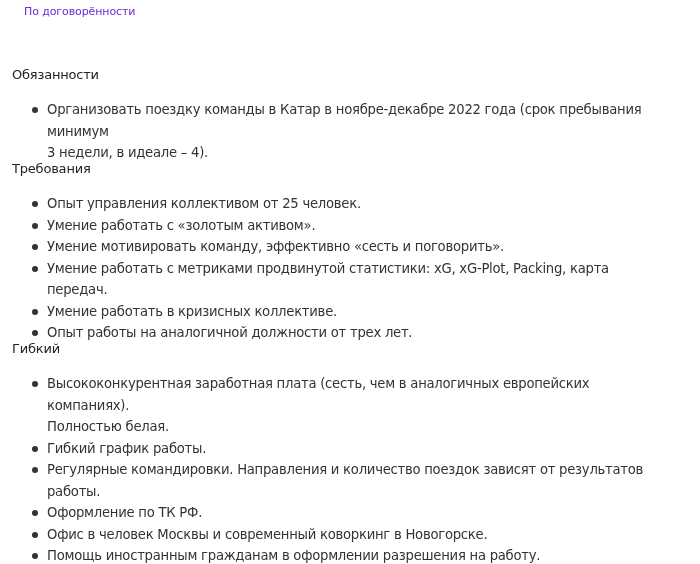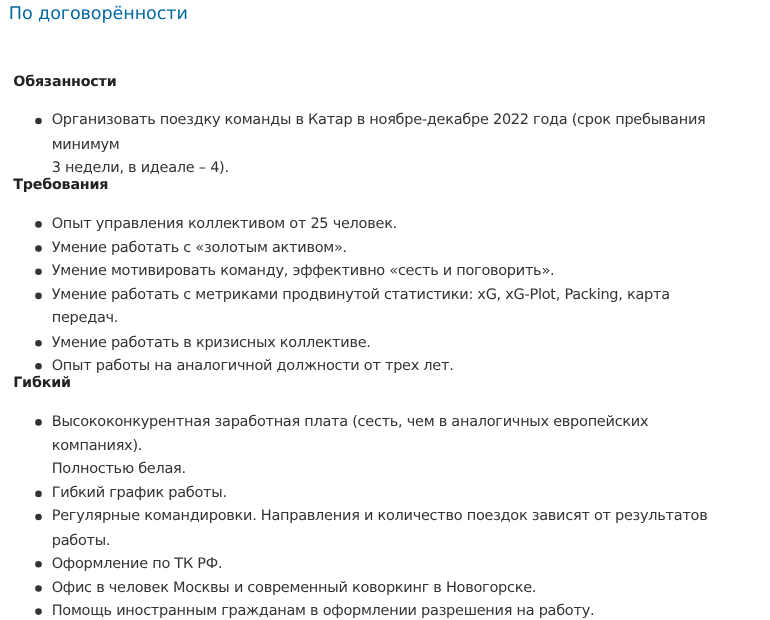--- a/index.html
+++ b/index.html
@@ -10,32 +10,32 @@
     body {
       width: 700px;
       height: 564px;
       overflow: hidden;
       font-family: "DejaVu Sans", "Liberation Sans", sans-serif;
       color: #222222;
       position: relative;
     }
     .salary {
       position: absolute;
-      left: 8px;
+      left: 24px;
       top: 0px;
-      font-size: 16px;
+      font-size: 11px;
       line-height: 24px;
-      color: #0369a1;
+      color: #6d28d9;
       letter-spacing: -0.1px;
     }
     .section-title {
       position: absolute;
       left: 12px;
       font-size: 13px;
-      font-weight: bold;
+      font-weight: normal;
       color: #222222;
       line-height: 18px;
       letter-spacing: -0.2px;
     }
     ul.list {
       position: absolute;
       left: 0;
       margin: 0;
       padding: 0;
       list-style: none;

